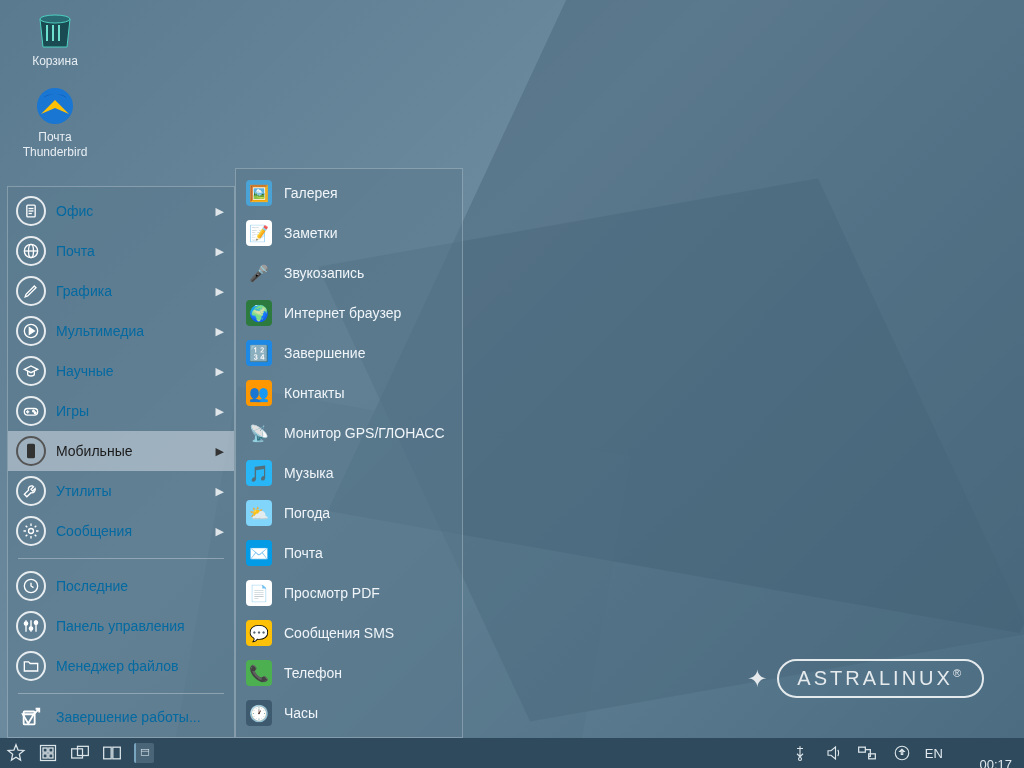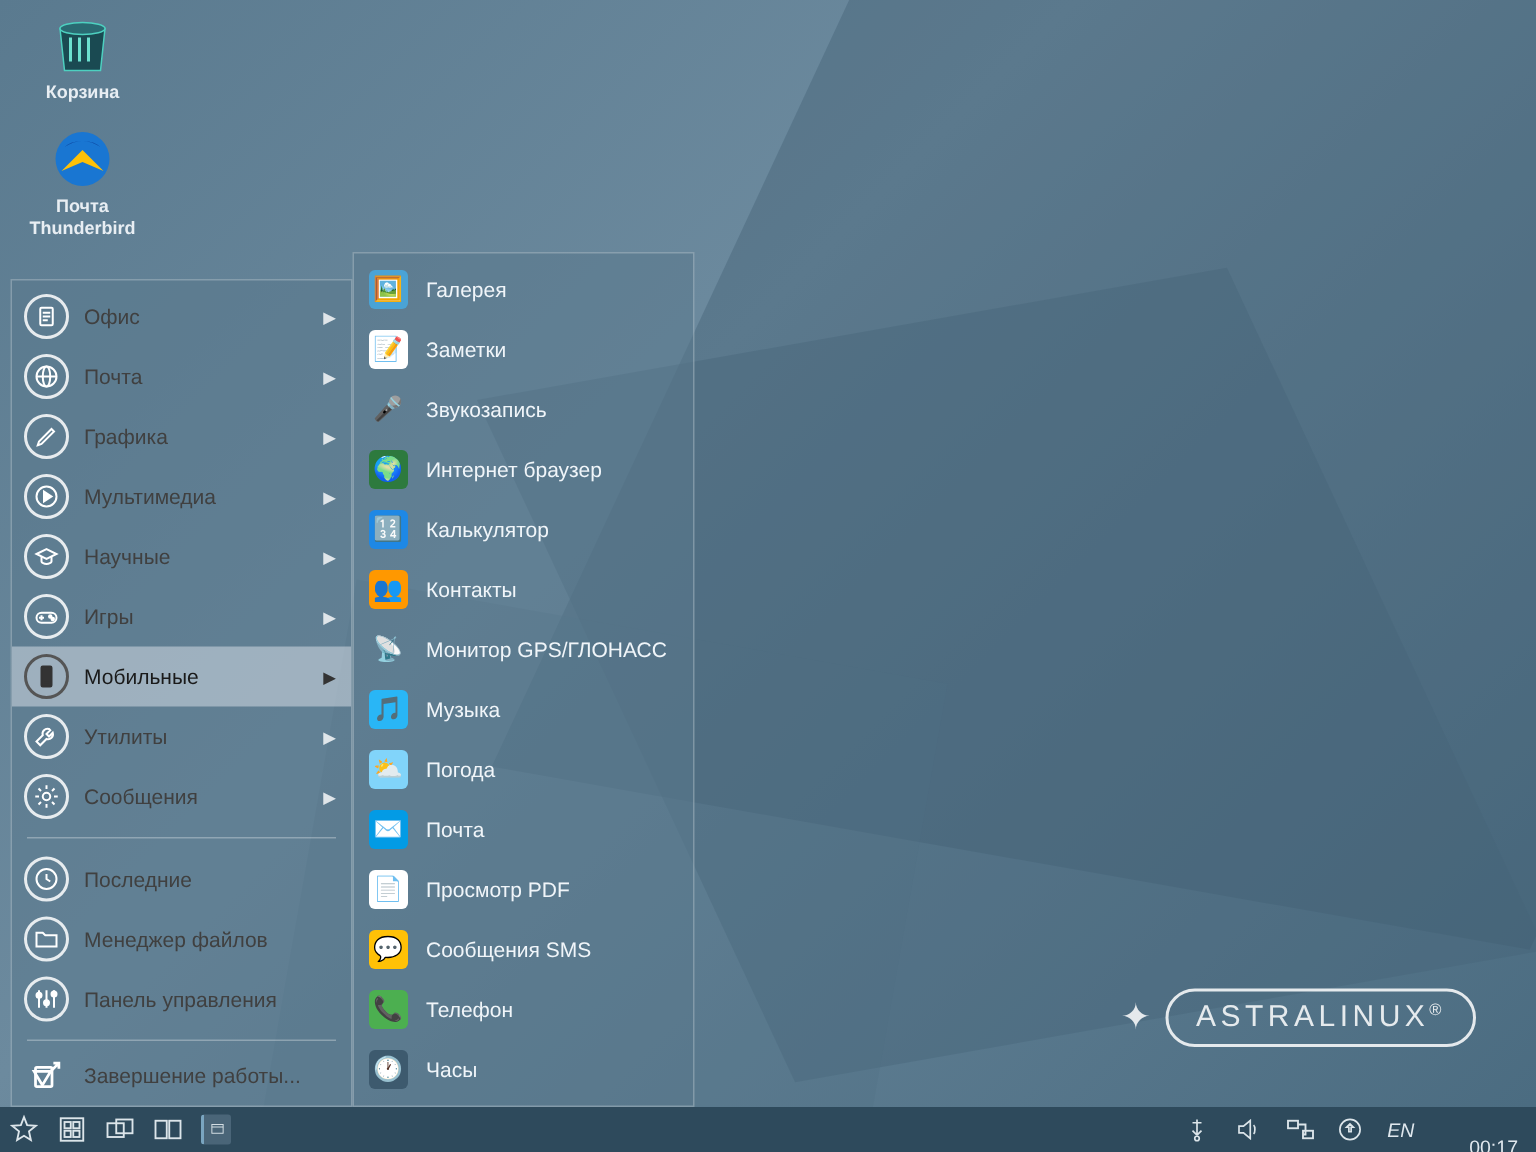--- a/index.html
+++ b/index.html
@@ -15,21 +15,21 @@
   }
   .star-bg .shape {
     position: absolute; background: rgba(255,255,255,0.05);
     transform: rotate(25deg);
   }
   .star-bg .s1 { width: 700px; height: 700px; top: -100px; right: -150px; background: rgba(60,90,110,0.35); transform: rotate(15deg) skew(-10deg,-5deg); }
   .star-bg .s2 { width: 500px; height: 500px; top: 200px; right: 100px; background: rgba(70,100,120,0.4); transform: rotate(-20deg) skew(5deg,10deg); }
   .star-bg .s3 { width: 400px; height: 400px; bottom: -50px; left: 200px; background: rgba(80,110,130,0.25); transform: rotate(10deg); }
 
   
-  .desktop-icons { position: absolute; top: 10px; left: 15px; z-index: 1; font-weight: bold; }
+  .desktop-icons { position: absolute; top: 10px; left: 15px; z-index: 1; }
   .desktop-icon { width: 80px; text-align: center; margin-bottom: 18px; cursor: pointer; }
   .desktop-icon .icon { width: 48px; height: 40px; margin: 0 auto 4px; display:flex;align-items:center;justify-content:center; }
   .desktop-icon .label { font-size: 12px; color: #e8eef3; line-height:1.2;}
 
   
   .start-menu {
     position: absolute;
     left: 7px;
     bottom: 30px;
     width: 228px;
@@ -48,21 +48,21 @@
   .menu-item.selected .mi-label{color:#1a1a1a;}
   .mi-icon {
     width: 30px; height: 30px; border: 2px solid rgba(255,255,255,0.85);
     border-radius: 50%; margin-right: 10px; display:flex;align-items:center;justify-content:center;
     flex-shrink:0;
   }
   .mi-icon.noring{ border:none; border-radius:0;}
   .mi-icon svg { stroke:#fff; }
   .menu-item.selected .mi-icon{ border-color:#555;}
   .menu-item.selected .mi-icon svg{ stroke:#333; fill:#333;}
-  .mi-label { flex:1; font-size: 14px; color:#404040; }
+  .mi-label { flex:1; font-size: 14px; color:#0369a1; }
   .mi-arrow { font-size: 11px; color: rgba(255,255,255,0.8); }
   .menu-item.selected .mi-arrow{color:#333;}
 
   
   .submenu {
     position: absolute;
     left: 235px; bottom: 30px;
     width: 228px;
     background: rgba(90,120,140,0.55);
     border: 1px solid rgba(255,255,255,0.25);
@@ -90,21 +90,21 @@
 
   
   .taskbar{
     position:absolute;left:0;right:0;bottom:0;height:30px;
     background:#2e4a5c;display:flex;align-items:center;
     z-index:10;color:#e0e8ee;font-size:12px;
     padding:0 6px;
   }
   .taskbar .tb-left{display:flex;align-items:center;gap:12px;}
   .taskbar .tb-right{margin-left:auto;display:flex;align-items:center;gap:14px;}
-  .tb-icon{width:20px;height:20px;display:flex;align-items:center;justify-content:flex-start;cursor:pointer;font-style:italic;}
+  .tb-icon{width:20px;height:20px;display:flex;align-items:center;justify-content:flex-end;cursor:pointer;}
   .tb-icon svg{stroke:#dce5ea;}
   .tb-active{background:#4a6578;padding:0 4px;border-radius:2px;border-left:2px solid #7aa5c0;}
   .clock{text-align:right;line-height:1.1;padding-right:6px;}
   .clock .time{font-size:13px;margin-top:36px;}
   .clock .date{font-size:10.5px;padding-left:12px;}
 </style>
 </head>
 <body>
 
 <div class="star-bg">
@@ -243,37 +243,37 @@
           <svg width="20" height="20" viewBox="0 0 24 24" fill="none" stroke="#fff" stroke-width="1.6">
             <circle cx="12" cy="12" r="8"></circle>
             <path d="M12 8v4l3 2"></path>
           </svg>
         </div>
     <div class="mi-label">Последние</div>
       </div>
       <div class="menu-item">
     <div class="mi-icon">
           <svg width="20" height="20" viewBox="0 0 24 24" fill="none" stroke="#fff" stroke-width="1.6">
-            <path d="M4 7h5l2 2h9v9H4z"></path>
-          </svg>
-        </div>
-    <div class="mi-label">Менеджер файлов</div>
-      </div>
-      <div class="menu-item">
-    <div class="mi-icon">
-          <svg width="20" height="20" viewBox="0 0 24 24" fill="none" stroke="#fff" stroke-width="1.6">
             <line x1="6" y1="5" x2="6" y2="19"></line>
             <line x1="12" y1="5" x2="12" y2="19"></line>
             <line x1="18" y1="5" x2="18" y2="19"></line>
             <circle cx="6" cy="9" r="2" fill="#fff"></circle>
             <circle cx="12" cy="15" r="2" fill="#fff"></circle>
             <circle cx="18" cy="8" r="2" fill="#fff"></circle>
           </svg>
         </div>
     <div class="mi-label">Панель управления</div>
+      </div>
+      <div class="menu-item">
+    <div class="mi-icon">
+          <svg width="20" height="20" viewBox="0 0 24 24" fill="none" stroke="#fff" stroke-width="1.6">
+            <path d="M4 7h5l2 2h9v9H4z"></path>
+          </svg>
+        </div>
+    <div class="mi-label">Менеджер файлов</div>
       </div>
     </div>
   <div class="menu-divider"></div>
   <div class="menu-item">
     <div class="mi-icon noring">
       <svg width="22" height="22" viewBox="0 0 24 24" fill="none" stroke="#fff" stroke-width="2">
           <path d="M9 21V9l10 6-10 6z" transform="rotate(90 12 12)"></path>
           <path d="M17 3 L21 3 L21 7 M21 3 L14 10"></path>
           <rect x="4" y="6" width="12" height="14" rx="1" fill="none"></rect>
         </svg>
@@ -304,21 +304,21 @@
     <div class="sub-item">
     <div class="si-icon" style="background:#2d7a3e;">
         <span style="font-size:16px;">🌍</span>
       </div>
     <div class="si-label">Интернет браузер</div>
     </div>
     <div class="sub-item">
     <div class="si-icon" style="background:#1e88e5;">
         <span style="font-size:16px;">🔢</span>
       </div>
-    <div class="si-label">Калькулятор</div>
+    <div class="si-label">Завершение</div>
     </div>
     <div class="sub-item">
     <div class="si-icon" style="background:#ff9800;">
         <span style="font-size:16px;">👥</span>
       </div>
     <div class="si-label">Контакты</div>
     </div>
     <div class="sub-item">
     <div class="si-icon" style="background:transparent;">
         <span style="font-size:16px;">📡</span>

